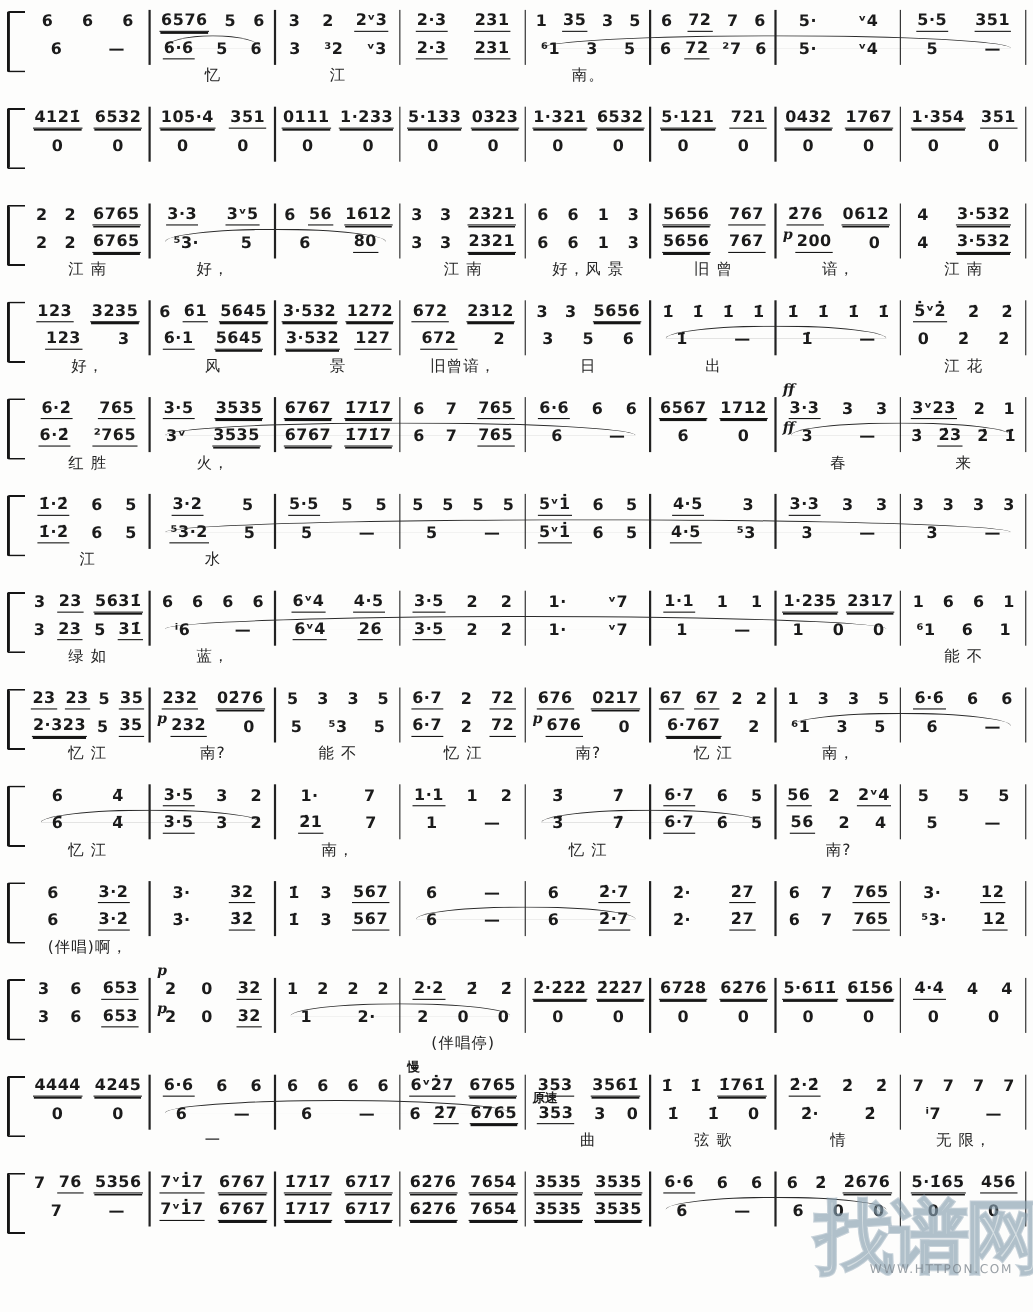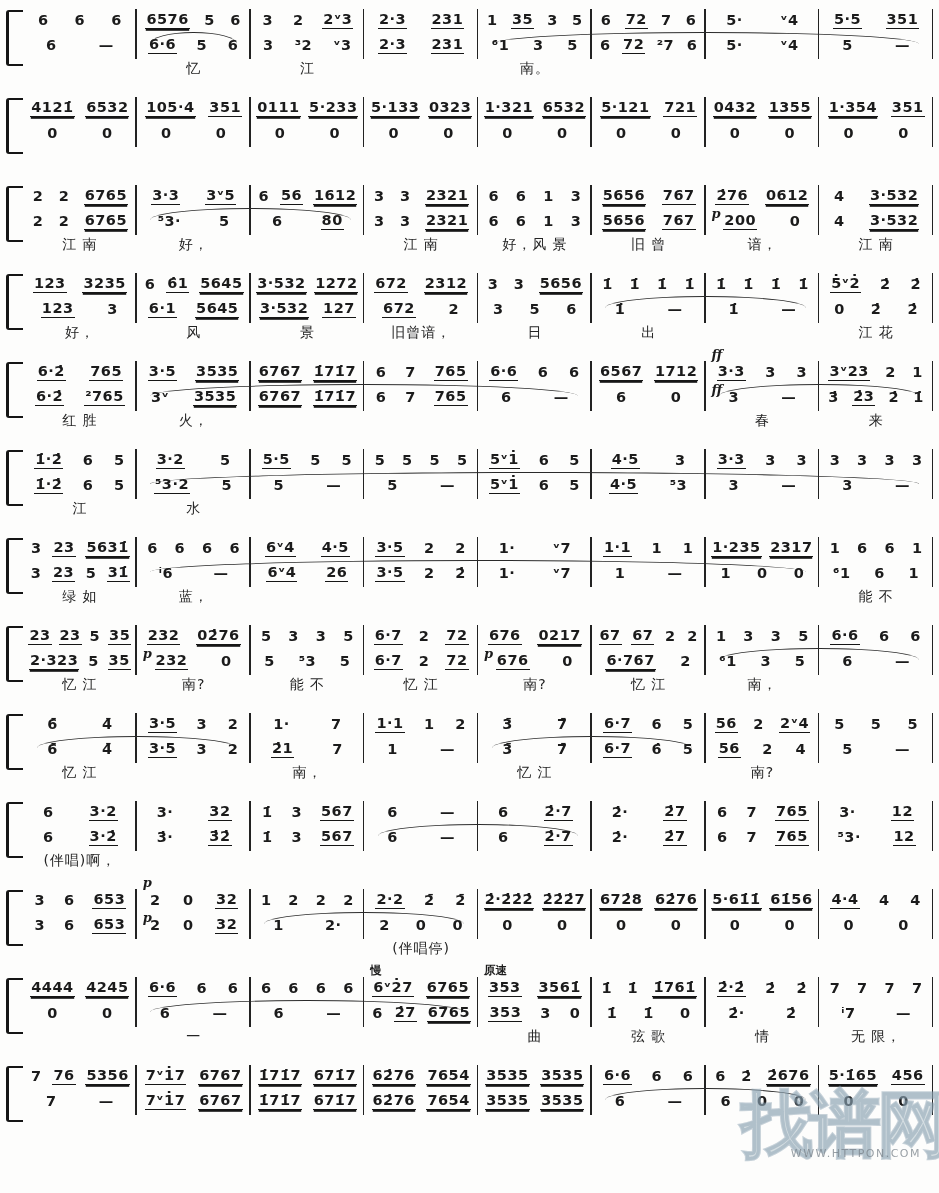--- a/index.html
+++ b/index.html
@@ -192,21 +192,21 @@
             </div>
             <div class="vrow">
               <span class="tok">0</span>
               <span class="tok">0</span>
             </div>
             <div class="lrow"></div>
           </div>
           <div class="measure">
             <div class="vrow">
               <span class="tok beam2">0111</span>
-              <span class="tok beam2">5·233</span>
+              <span class="tok beam2">1·233</span>
             </div>
             <div class="vrow">
               <span class="tok">0</span>
               <span class="tok">0</span>
             </div>
             <div class="lrow"></div>
           </div>
           <div class="measure">
             <div class="vrow">
               <span class="tok beam2">5·133</span>
@@ -236,21 +236,21 @@
             </div>
             <div class="vrow">
               <span class="tok">0</span>
               <span class="tok">0</span>
             </div>
             <div class="lrow"></div>
           </div>
           <div class="measure">
             <div class="vrow">
               <span class="tok beam2">0432</span>
-              <span class="tok beam2">1355</span>
+              <span class="tok beam2">1767</span>
             </div>
             <div class="vrow">
               <span class="tok">0</span>
               <span class="tok">0</span>
             </div>
             <div class="lrow"></div>
           </div>
           <div class="measure">
             <div class="vrow">
               <span class="tok beam2">1·354</span>
@@ -1333,21 +1333,21 @@
               <span class="tok beam2">3561̇</span>
             </div>
             <div class="vrow">
               <span class="tok beam">353</span>
               <span class="tok">3</span>
               <span class="tok">0</span>
             </div>
             <div class="lrow">
               <span>曲</span>
             </div>
-            <span class="mark above" style="left: 6px;">原速</span>
+            <span class="mark above" style="left: 6px; margin-top: 28px;">原速</span>
           </div>
           <div class="measure">
             <div class="vrow">
               <span class="tok">1̇</span>
               <span class="tok">1̇</span>
               <span class="tok beam2">1̇761̇</span>
             </div>
             <div class="vrow">
               <span class="tok">1̇</span>
               <span class="tok">1̇</span>

